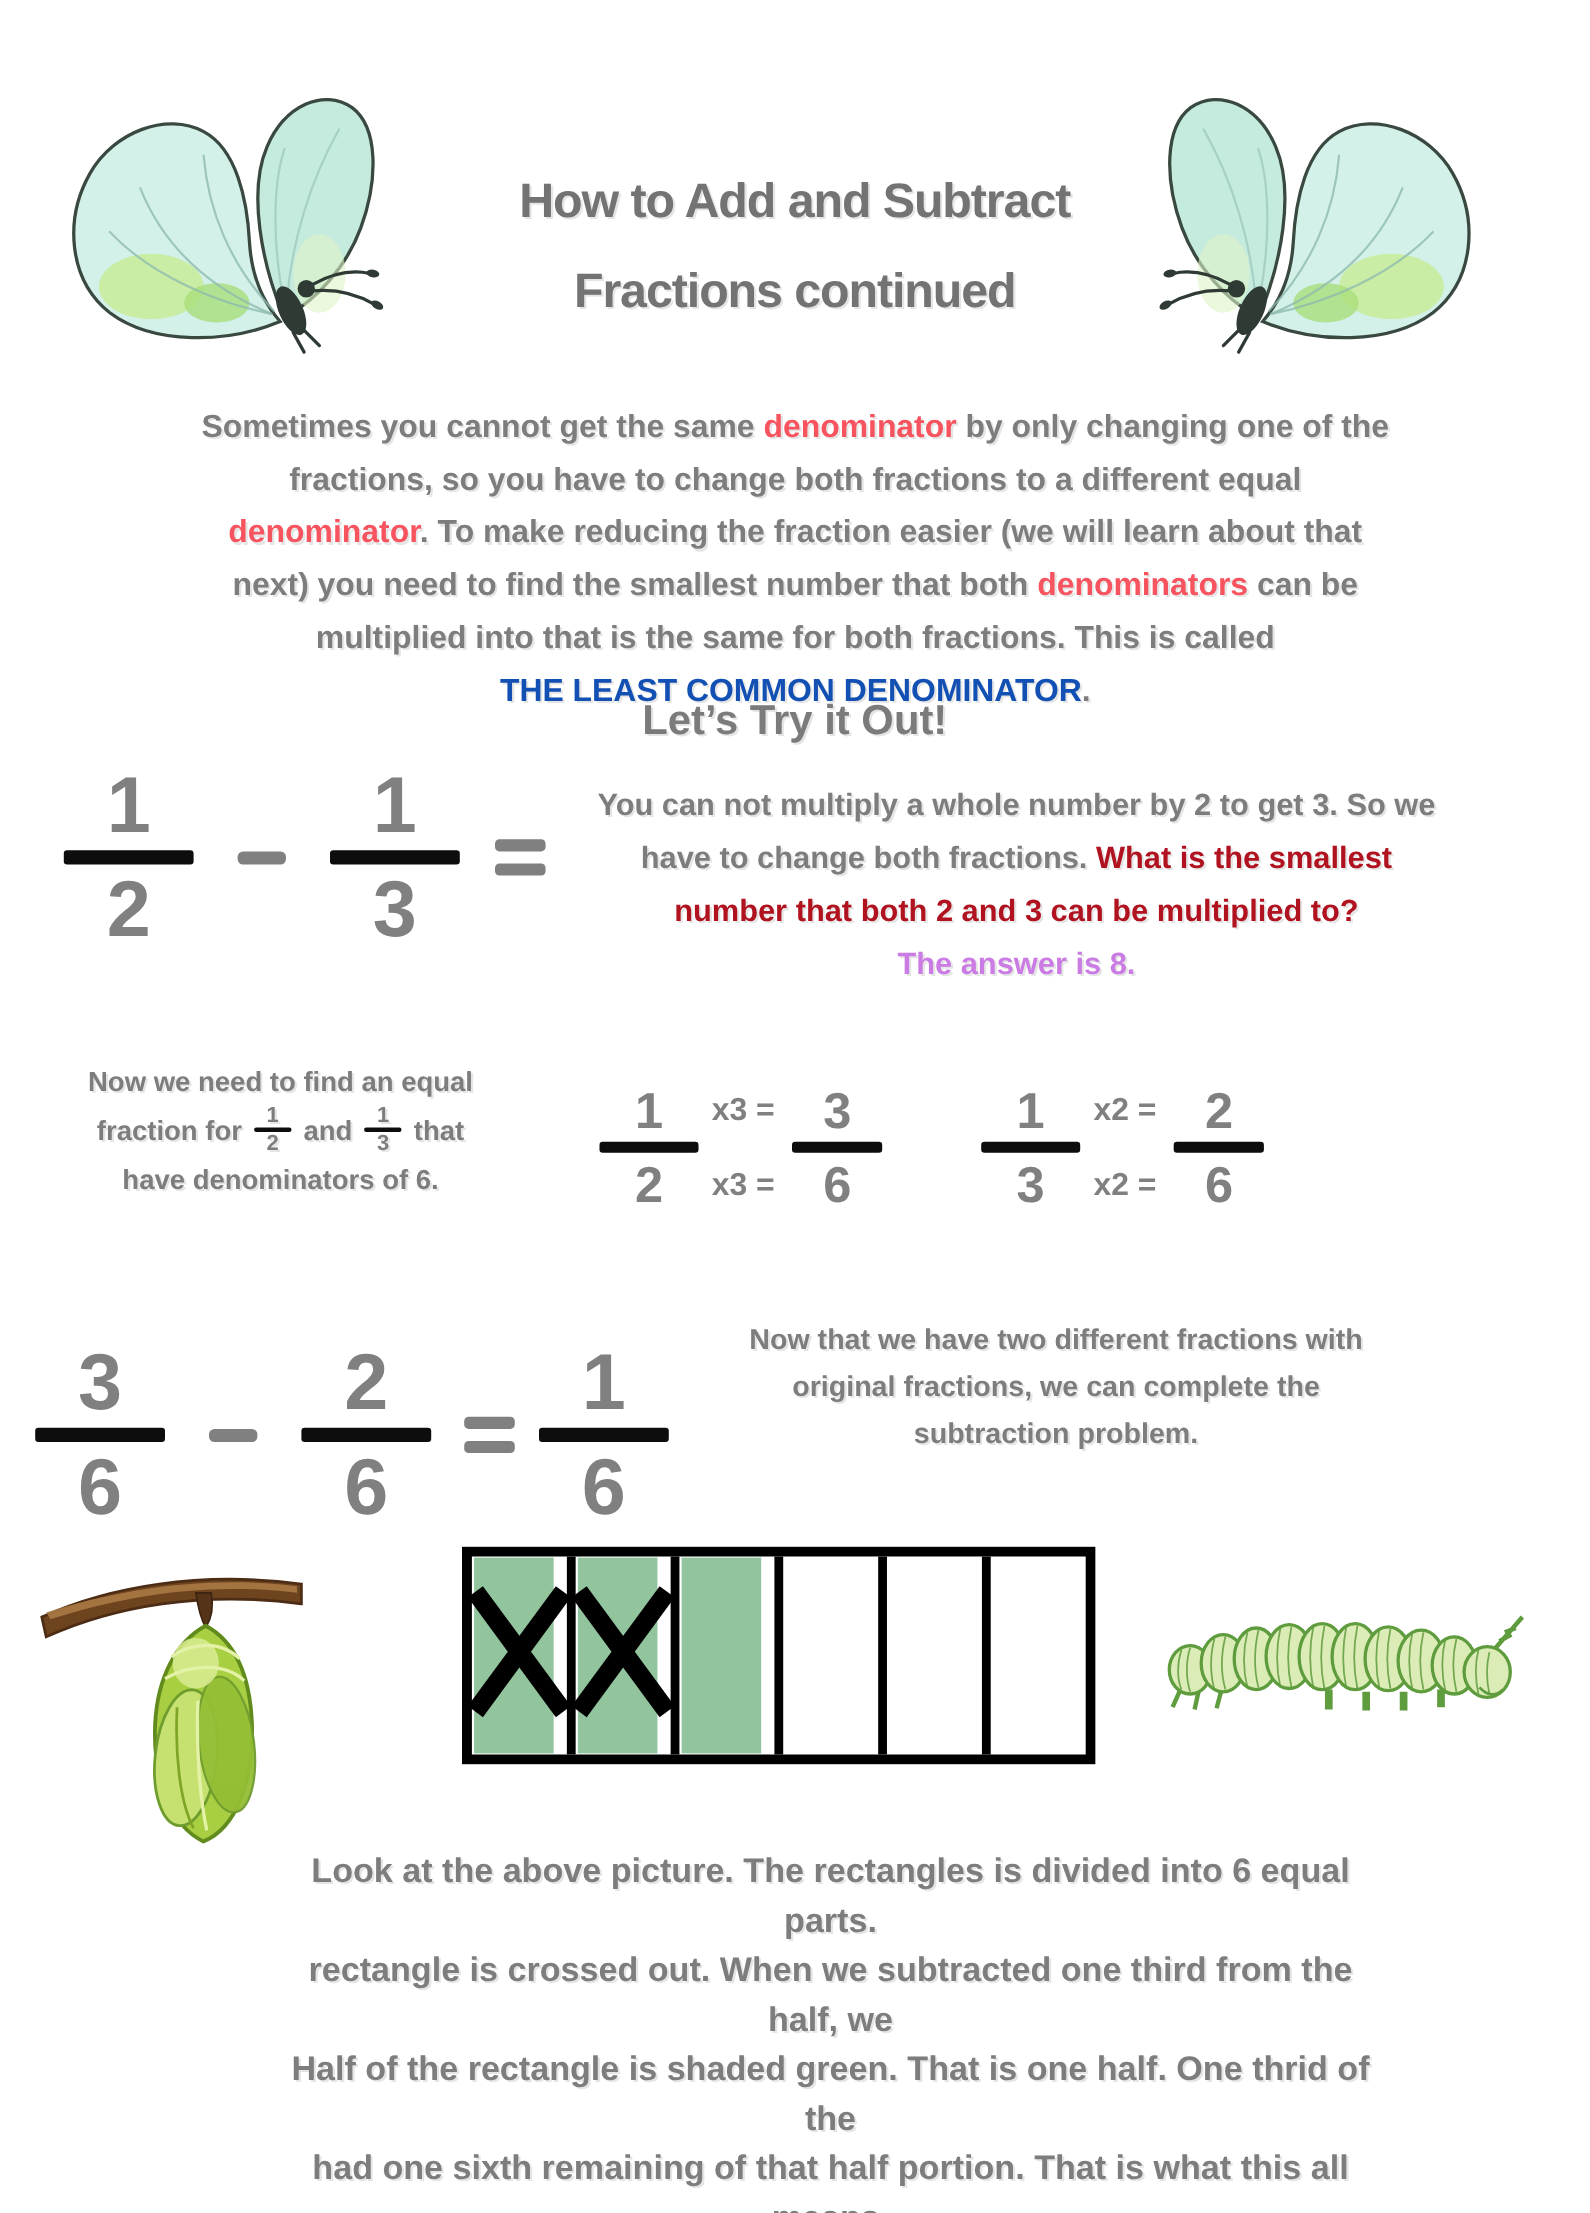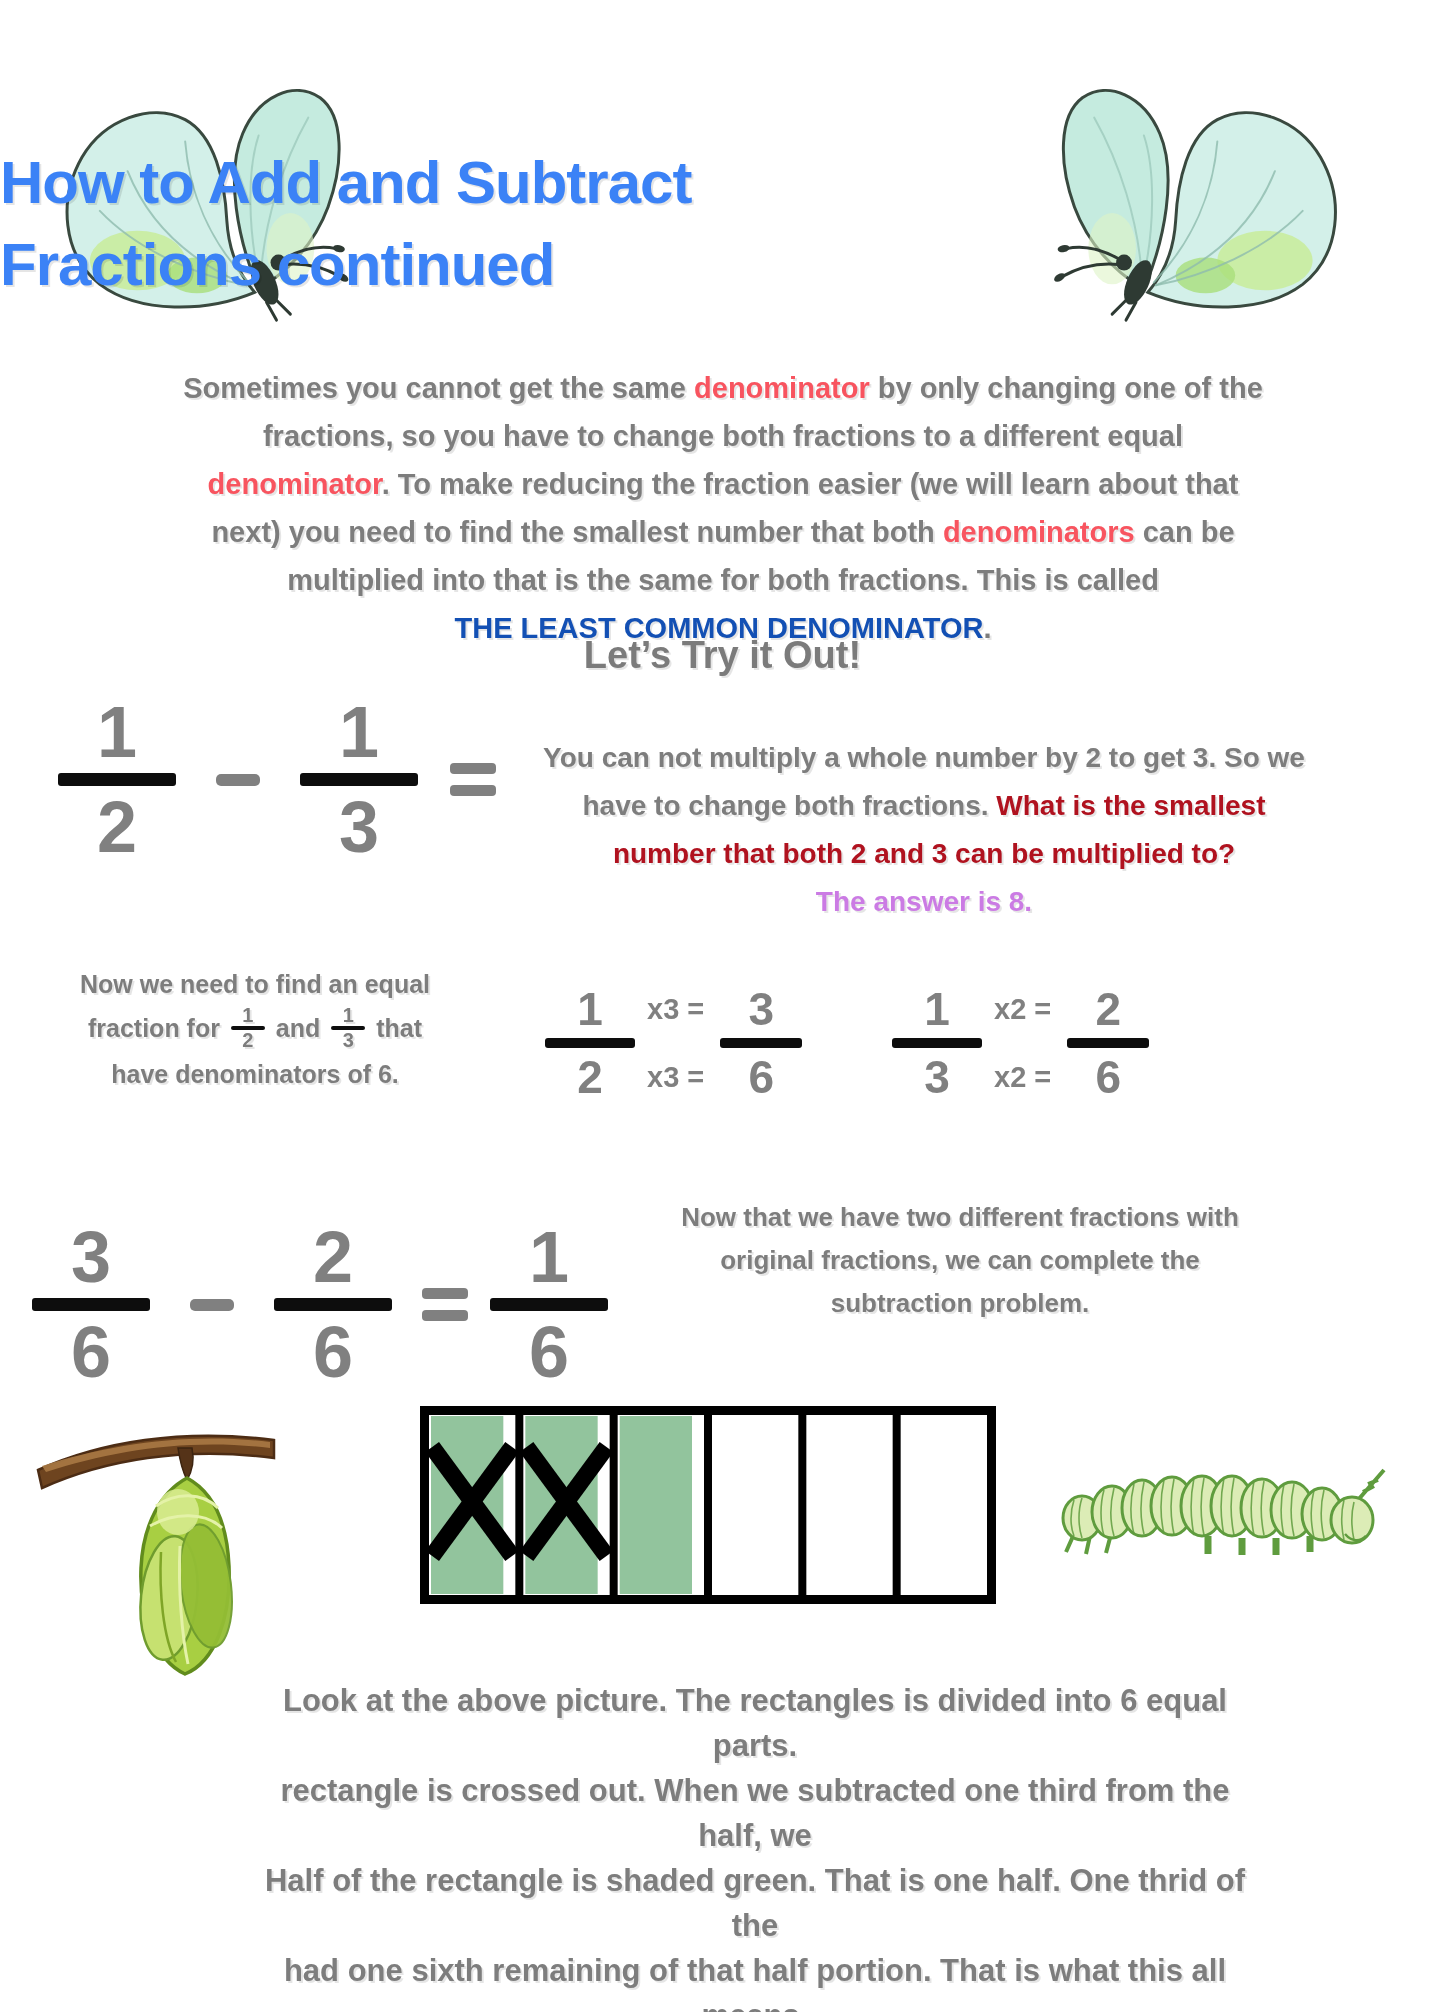--- a/index.html
+++ b/index.html
@@ -4,41 +4,41 @@
 <style>
   html,body{margin:0;padding:0;background:#ffffff;}
   .page{position:relative;width:1445px;height:2012px;background:#fff;overflow:hidden;
         font-family:"Liberation Sans",sans-serif;font-weight:700;}
   .t-gray{color:#7d7d7d}
   .t-red{color:#f8545f}
   .t-blue{color:#1350b4}
   .t-crimson{color:#b0121f}
   .t-violet{color:#cb7be4}
   .shadowed{text-shadow:2px 2px 0 rgba(0,0,0,0.10);}
-  .title{position:absolute;left:0;top:142px;width:100%;color:#3b82f6;
-         font-size:60px;line-height:82px;letter-spacing:-1px;}
+  .title{position:absolute;left:0;top:142px;width:100%;text-align:center;color:#737373;
+         font-size:44px;line-height:82px;letter-spacing:-1px;}
   .intro{position:absolute;left:92px;top:324px;width:1262px;text-align:center;
          font-size:29px;line-height:48px;color:#7d7d7d;margin-top:40px;}
   .lets-try{position:absolute;left:0;top:634px;width:100%;text-align:center;
             font-size:38px;color:#7b7b7b;}
   .eq{position:absolute;display:flex;align-items:center;color:#808080;}
   .fraction{display:flex;flex-direction:column;align-items:center;}
   .bar{background:#0d0d0d;border-radius:3px;}
   .f-lg .fnum{font-size:72px;line-height:64px;color:#808080;}
   .f-lg .bar{width:118px;height:13px;margin:9px 0;}
   .eq1{left:58px;top:700px;}
   .eq2{left:32px;top:1225px;}
   .minus{width:44px;height:12px;background:#808080;border-radius:5px;margin:0 40px;}
   .equalsign{position:relative;width:46px;height:33px;margin:0 0 0 32px;}
   .equalsign::before,.equalsign::after{content:'';position:absolute;left:0;right:0;height:11px;
       background:#808080;border-radius:4px;}
   .equalsign::before{top:0}.equalsign::after{bottom:0}
   .eq2 .equalsign{margin:0 22px 0 30px;}
   .try-text{position:absolute;left:488px;top:708px;width:872px;text-align:center;
-            font-size:28px;line-height:48px;margin-top:26px;}
+            font-size:28px;line-height:48px;}
   .need-text{position:absolute;left:70px;top:962px;width:370px;text-align:center;
              font-size:25px;line-height:44px;color:#7d7d7d;}
   .ifrac{display:inline-flex;flex-direction:column;align-items:center;vertical-align:middle;
          margin:0 4px;transform:translateY(-2px);}
   .ifrac-num,.ifrac-den{font-size:20px;line-height:19px;color:#7d7d7d;}
   .ifrac-bar{width:34px;height:4px;background:#0d0d0d;border-radius:2px;margin:1px 0;}
   .conv{position:absolute;display:flex;align-items:center;color:#808080;}
   .conv-grid{display:grid;grid-template-columns:auto auto;column-gap:8px;row-gap:6px;
              align-items:center;justify-items:center;}
   .cdigit{font-size:46px;line-height:46px;}

